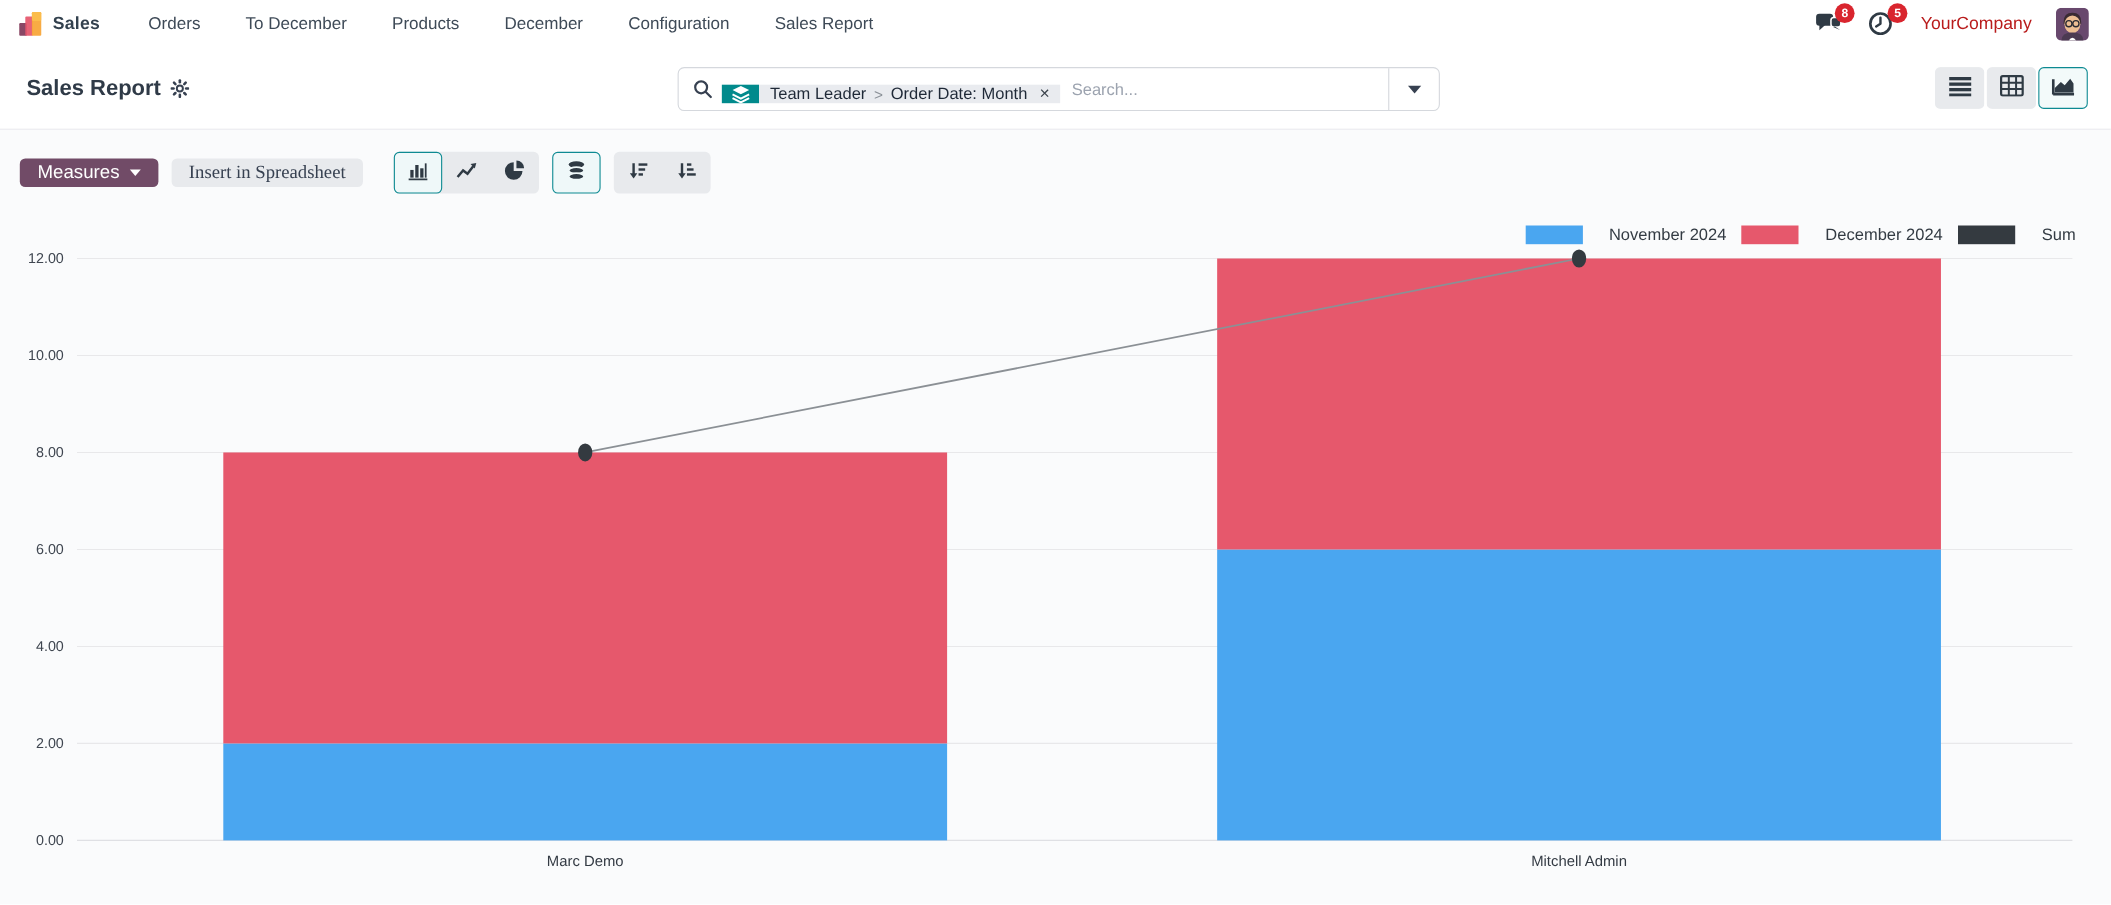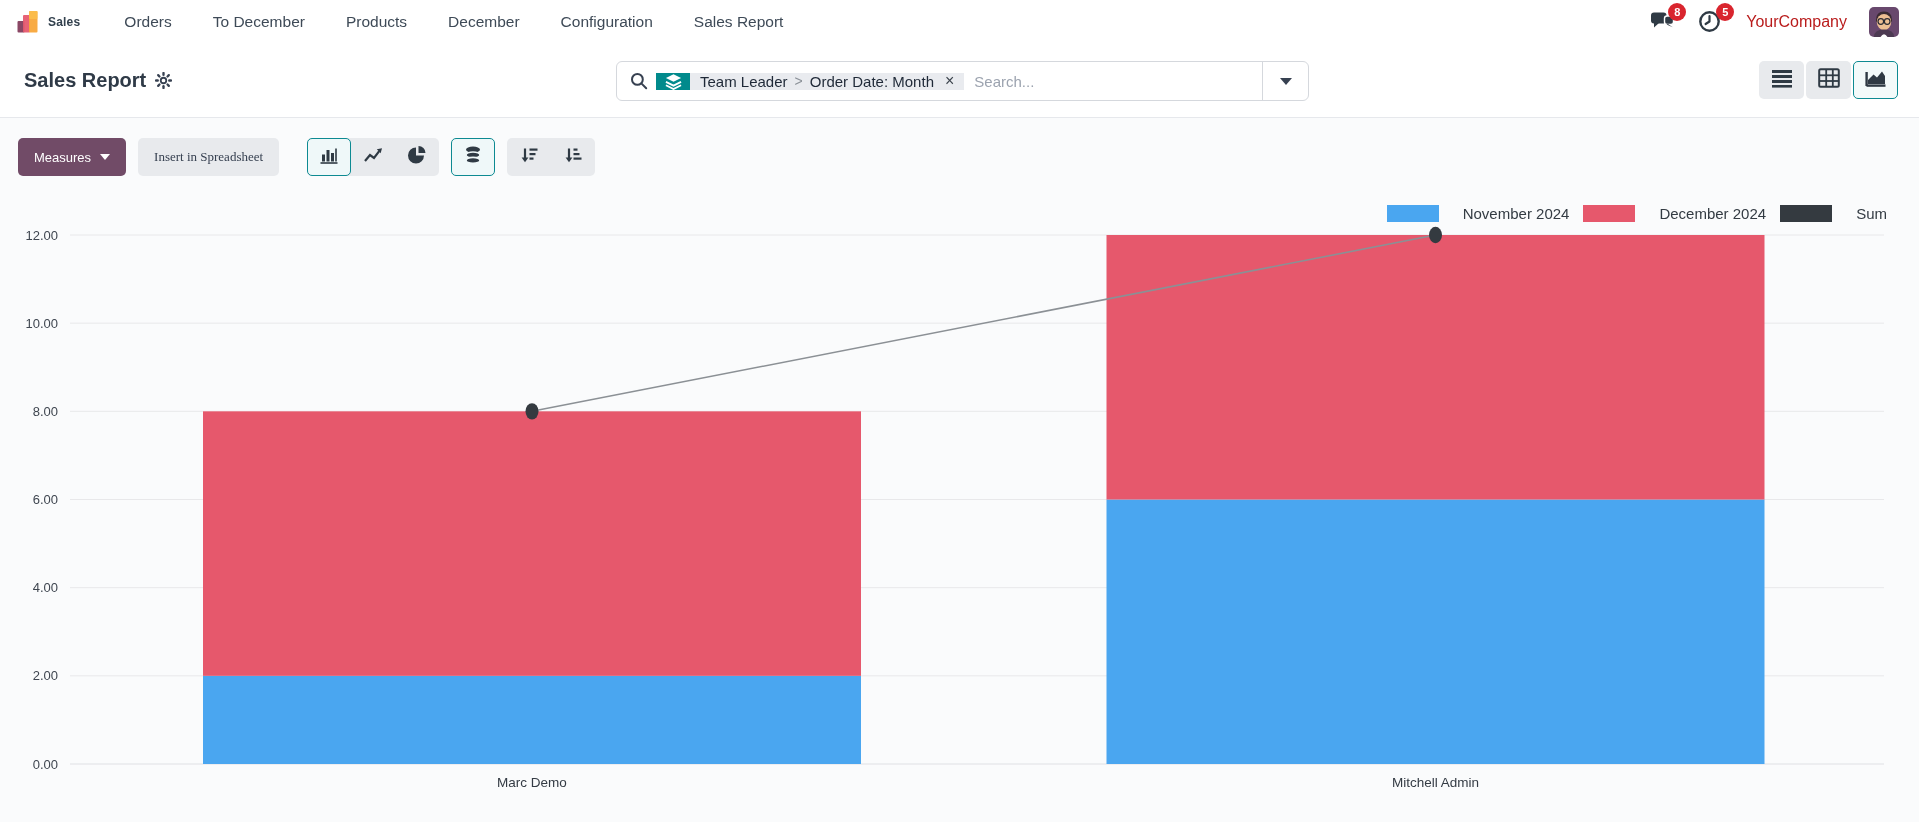--- a/index.html
+++ b/index.html
@@ -3,41 +3,41 @@
 <meta charset="utf-8">
 <style>
   * { margin:0; padding:0; box-sizing:border-box; }
   html,body { width:1919px; height:823px; overflow:hidden;
     font-family:"Liberation Sans", sans-serif; background:#fff; color:#2f3a47; }
 
   
   .nav { height:44px; background:#fff; display:flex; align-items:center; padding:0 20px 0 16px; }
   .nav-left { display:flex; align-items:center; gap:26px; }
   .brand { display:flex; align-items:center; gap:8px; cursor:pointer; }
-  .brand-name { font-size:12px; font-weight:700; color:#33414e; letter-spacing:.2px; }
+  .brand-name { font-size:16px; font-weight:700; color:#33414e; letter-spacing:.2px; }
   .nav-items { display:flex; align-items:center; gap:41px; margin-left:18px; }
   .nav-item { font-size:15.5px; color:#3e4a57; cursor:pointer; white-space:nowrap; }
   .nav-right { margin-left:auto; display:flex; align-items:center; gap:22px; }
   .icon-wrap { position:relative; width:26px; height:24px; cursor:pointer; }
   .badge { position:absolute; top:-7px; right:-10px; min-width:18px; height:18px; border-radius:9px;
     background:#d9252e; color:#fff; font-size:11px; font-weight:700; display:flex;
     align-items:center; justify-content:center; padding:0 4px; }
   .company { font-size:16px; color:#b91c1c; cursor:pointer; }
   .avatar { width:30px; height:30px; border-radius:5px; overflow:hidden; cursor:pointer; }
 
   
   .control { position:relative; height:74px; background:#fff; border-bottom:1px solid #e6e8ec; }
   .title-zone { position:absolute; left:24px; top:0; height:100%; display:flex; align-items:center; gap:9px; }
   .page-title { font-size:20px; font-weight:700; color:#2f3a47; }
   .gear-btn { cursor:pointer; display:flex; align-items:center; }
 
   .searchbar { position:absolute; left:616px; top:17px; width:693px; height:40px; background:#fff;
     border:1px solid #d5d8dd; border-radius:6px; display:flex; align-items:center; }
   .search-icon-box { padding:0 8px 0 13px; display:flex; align-items:center; }
-  .facet { display:flex; align-items:center; height:26px; border-radius:0; overflow:hidden; cursor:pointer; }
+  .facet { display:flex; align-items:flex-end; height:26px; border-radius:0; overflow:hidden; cursor:pointer; }
   .facet-icon { width:34px; background:#018a8c; display:flex; align-items:center; justify-content:center; }
   .facet-body { background:#e9ebef; display:flex; align-items:center; padding:0 10px; gap:7px; }
   .facet-text { font-size:15px; color:#1f2937; white-space:nowrap; }
   .facet-sep { color:#8a9097; font-size:14px; }
   .facet-x { font-size:16px; color:#3b434c; margin-left:4px; cursor:pointer; line-height:1; }
   .search-input { flex:1; border:none; outline:none; background:transparent; font-size:15px;
     color:#374151; padding:0 10px; font-family:"Liberation Sans",sans-serif; }
   .search-input::placeholder { color:#9ca3af; }
   .search-caret { width:46px; align-self:stretch; border-left:1px solid #d5d8dd; display:flex;
     align-items:center; justify-content:center; cursor:pointer; }
@@ -46,21 +46,21 @@
   .caret-down.small { border-left-width:5px; border-right-width:5px; border-top-width:6px; border-top-color:#fff; }
 
   .view-switcher { position:absolute; right:21px; top:17px; display:flex; gap:2px; }
   .vs-btn { width:45px; height:38px; background:#e8eaed; border:1px solid transparent; border-radius:5px;
     display:flex; align-items:center; justify-content:center; cursor:pointer; }
   .vs-btn.active { background:#f3fafa; border:1px solid #0d8a92; }
 
   
   .content { position:relative; height:704px; background:#fafbfc; }
   .toolbar { position:absolute; left:18px; top:20px; display:flex; align-items:center; gap:12px; }
-  .btn { height:38px; border:none; border-radius:5px; font-size:13px; display:flex; align-items:center;
+  .btn { height:26px; border:none; border-radius:5px; font-size:17px; display:flex; align-items:center;
     justify-content:center; cursor:pointer; font-family:"Liberation Sans",sans-serif; }
   .btn-measures { background:#714B67; color:#fff; padding:0 16px; gap:9px; font-weight:400; }
   .btn-light { background:#e8eaed; color:#374151; padding:0 16px;font-family:Liberation Serif, serif; }
   .icon-group { display:flex; background:#e8eaed; border-radius:5px; }
   .tool-btn { width:44px; height:38px; border-radius:5px; display:flex; align-items:center;
     justify-content:center; cursor:pointer; border:1px solid transparent; background:transparent; }
   .tool-btn.active { background:#eff8f9; border-color:#0d8a92; }
 
   
   .legend { position:absolute; top:87px; right:32px; display:flex; align-items:center; gap:14px; }

